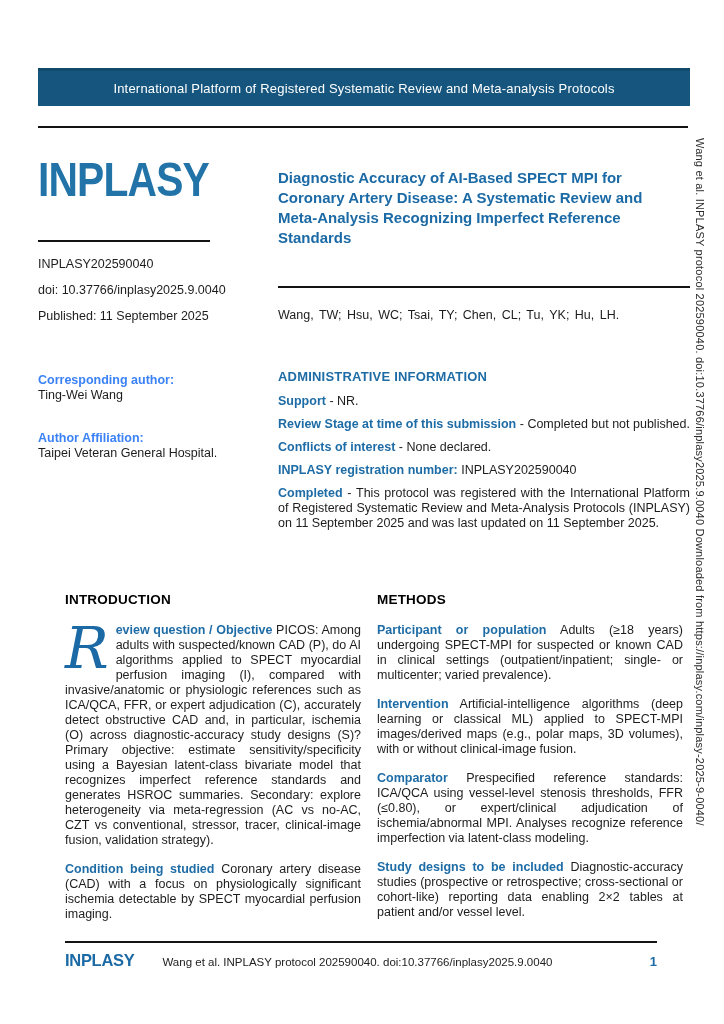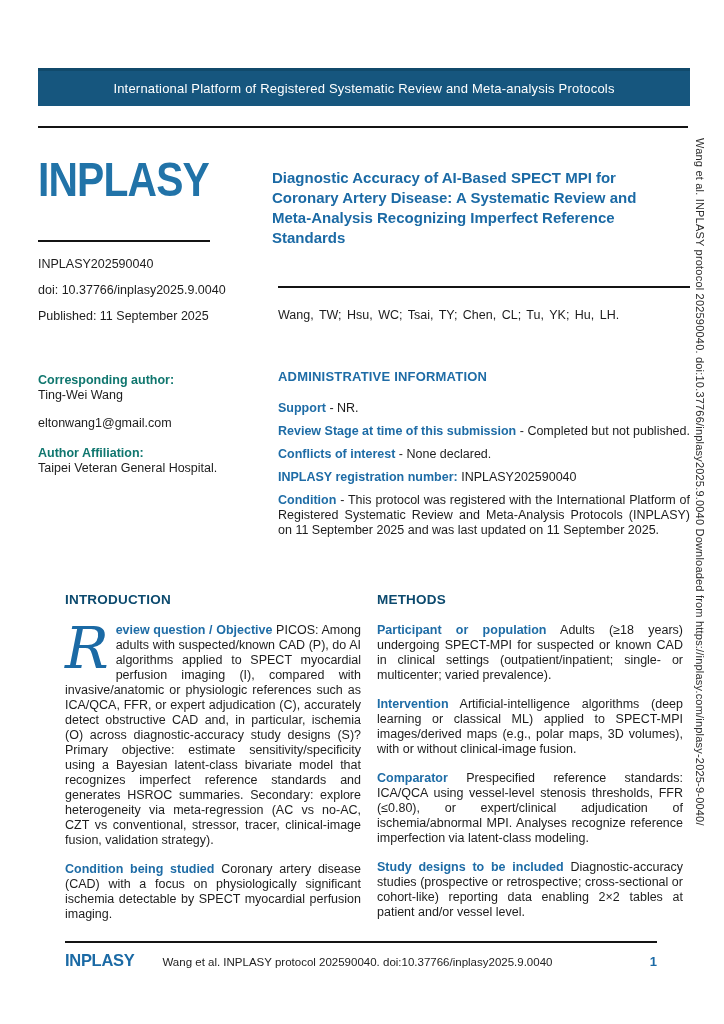--- a/index.html
+++ b/index.html
@@ -28,40 +28,40 @@
     position:absolute; left:38px; top:152px;
     font-size:48px; font-weight:bold; color:#2173A8;
     letter-spacing:-1px; transform:scaleX(0.85); transform-origin:left center;
     white-space:nowrap;
   }
   .meta { position:absolute; left:38px; top:257px; width:235px; font-size:12.5px; line-height:15px; color:#1d1d1d; }
   .meta div { margin-bottom:11px; }
   .meta .pub { }
 
   .contact { position:absolute; left:38px; top:373px; width:235px; font-size:12.5px; line-height:15px; }
-  .blue-label { color:#0f766e; font-weight:bold; }
+  .blue-label { color:#3b82f6; font-weight:bold; }
   .contact .gap-sm { height:13px; }
   .contact .gap-md { height:15px; }
 
   .title {
-    position:absolute; left:272px; top:168px; width:404px;
+    position:absolute; left:278px; top:168px; width:404px;
     font-size:15px; font-weight:bold; color:#1B6AA5; line-height:20px;
   }
   .authors { position:absolute; left:278px; top:308px; width:412px; font-size:12.5px; word-spacing:2px; }
 
   .admin { position:absolute; left:278px; top:369px; width:412px; }
-  .admin h2 { font-size:13px; color:#1E6CA6; letter-spacing:0.2px; margin-bottom:17px; }
+  .admin h2 { font-size:13px; color:#1E6CA6; letter-spacing:0.2px; margin-bottom:10px; }
   .para { font-size:12.5px; line-height:15px; text-align:justify; margin-bottom:8px; }
   .para .lbl { color:#1E6CA6; font-weight:bold;margin-top:13px; }
 
   .columns {
     position:absolute; left:65px; top:592px; width:618px;
     display:grid; grid-template-columns:296px 306px; column-gap:16px;
   }
-  .col h2 { font-size:13.5px; color:#0c4a6e; letter-spacing:0.2px; margin-bottom:16px; }
+  .col h2 { font-size:13.5px; color:#000000; letter-spacing:0.2px; margin-bottom:16px; }
   .col .para { margin-bottom:14px; }
   .dropcap {
     float:left;
     font-family:"DejaVu Serif", serif; font-style:italic;
     font-size:58px; line-height:42px; color:#1B6AA5;
     margin:4px 7px 0 0;
   }
 
   .footer {
     position:absolute; left:65px; top:951px; width:592px;
@@ -92,37 +92,36 @@
 <div class="meta">
   <div>INPLASY202590040</div>
   <div>doi: 10.37766/inplasy2025.9.0040</div>
   <div class="pub">Published: 11 September 2025</div>
 </div>
 
 <div class="contact">
   <div class="blue-label">Corresponding author:</div>
   <div>Ting-Wei Wang</div>
   <div class="gap-sm"></div>
-  <div>eltonwang1@gmail.com</div>
   <div class="gap-md"></div>
   <div class="blue-label">Author Affiliation:</div>
   <div>Taipei Veteran General Hospital.</div>
 </div>
 
 <h1 class="title">Diagnostic Accuracy of AI-Based SPECT MPI for Coronary Artery Disease: A Systematic Review and Meta-Analysis Recognizing Imperfect Reference Standards</h1>
 <div class="rule rule-title"></div>
 <div class="authors">Wang, TW; Hsu, WC; Tsai, TY; Chen, CL; Tu, YK; Hu, LH.</div>
 
 <div class="admin">
   <h2>ADMINISTRATIVE INFORMATION</h2>
   <p class="para"><span class="lbl">Support</span> <span>-  NR.</span></p>
   <p class="para"><span class="lbl">Review Stage at time of this submission</span> <span>- Completed but not published.</span></p>
   <p class="para"><span class="lbl">Conflicts of interest</span> <span>- None declared.</span></p>
   <p class="para"><span class="lbl">INPLASY registration number:</span> <span>INPLASY202590040</span></p>
-  <p class="para"><span class="lbl">Condition</span> <span>- This protocol was registered with the International Platform of Registered Systematic Review and Meta-Analysis Protocols (INPLASY) on 11 September 2025 and was last updated on 11 September 2025.</span></p>
+  <p class="para"><span class="lbl">Completed</span> <span>- This protocol was registered with the International Platform of Registered Systematic Review and Meta-Analysis Protocols (INPLASY) on 11 September 2025 and was last updated on 11 September 2025.</span></p>
 </div>
 
 <div class="columns">
   <div class="col">
     <h2>INTRODUCTION</h2>
     <p class="para"><span class="dropcap">R</span><span class="lbl">eview question / Objective</span> <span>PICOS: Among adults with suspected/known CAD (P), do AI algorithms applied to SPECT myocardial perfusion imaging (I), compared with invasive/anatomic or physiologic references such as ICA/QCA, FFR, or expert adjudication (C), accurately detect obstructive CAD and, in particular, ischemia (O) across diagnostic-accuracy study designs (S)? Primary objective: estimate sensitivity/specificity using a Bayesian latent-class bivariate model that recognizes imperfect reference standards and generates HSROC summaries. Secondary: explore heterogeneity via meta-regression (AC vs no-AC, CZT vs conventional, stressor, tracer, clinical-image fusion, validation strategy).</span></p>
     <p class="para"><span class="lbl">Condition being studied</span> <span>Coronary artery disease (CAD) with a focus on physiologically significant ischemia detectable by SPECT myocardial perfusion imaging.</span></p>
   </div>
   <div class="col">
     <h2>METHODS</h2>

